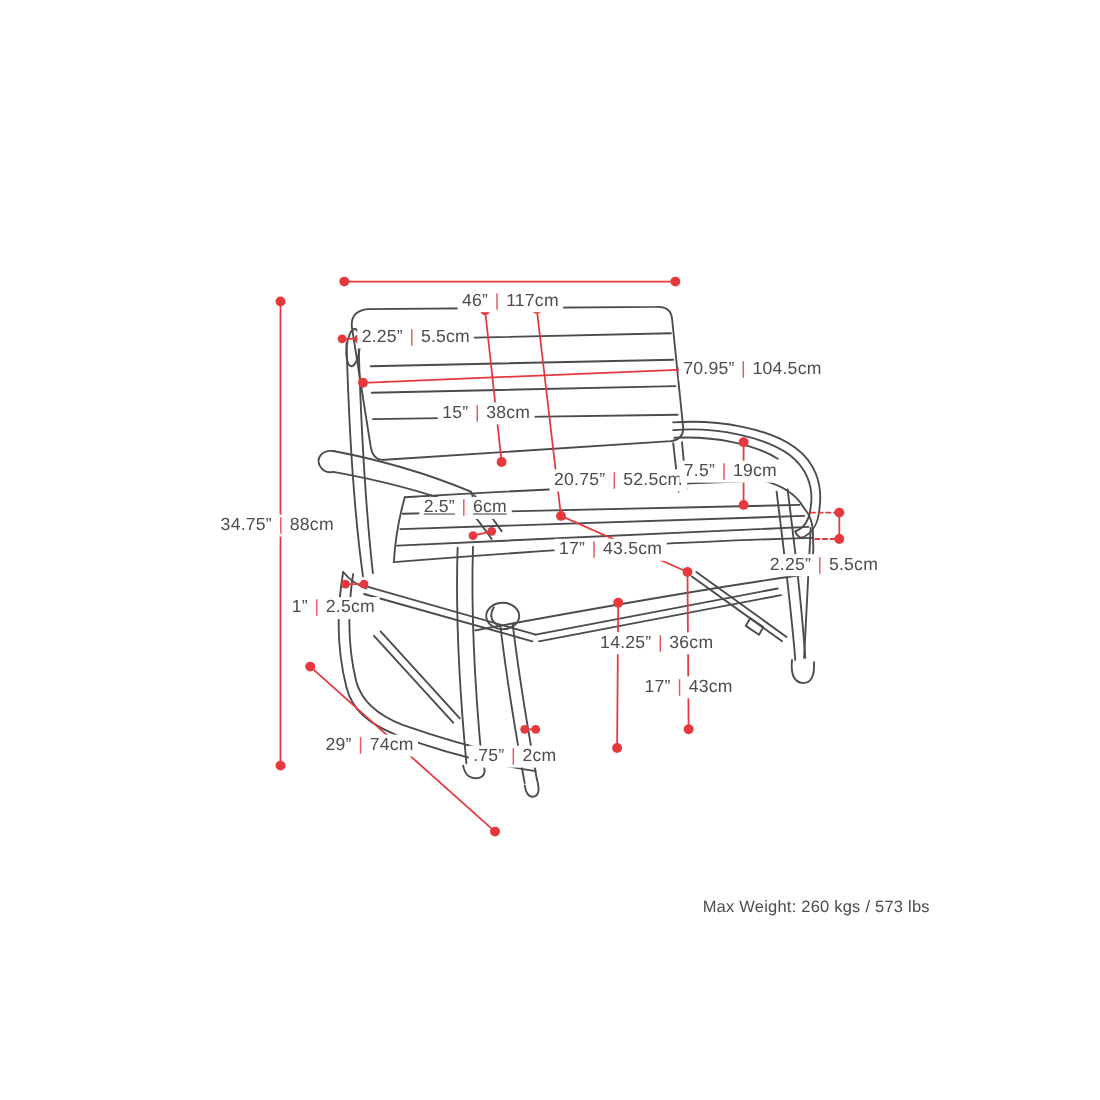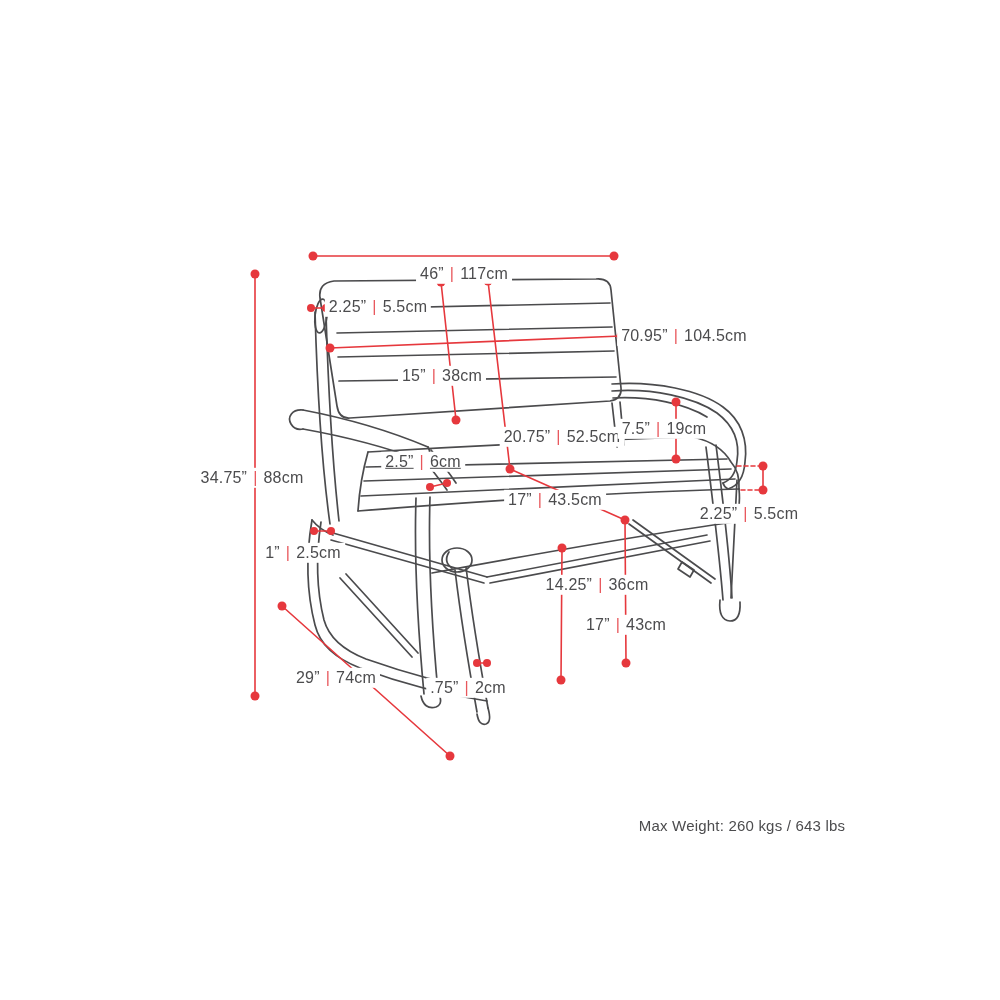--- a/index.html
+++ b/index.html
@@ -237,15 +237,15 @@
   </div>
 
   <div class="dim p-d29">
     <span>29”</span><span class="pipe">|</span><span>74cm</span>
   </div>
 
   <div class="dim p-d075">
     <span>.75”</span><span class="pipe">|</span><span>2cm</span>
   </div>
 
-  <div class="note p-maxw">Max Weight: 260 kgs / 643 lbs</div>
+  <div class="note p-maxw">Max Weight: 260 kgs / 573 lbs</div>
 
 </div>
 
 </body></html>

